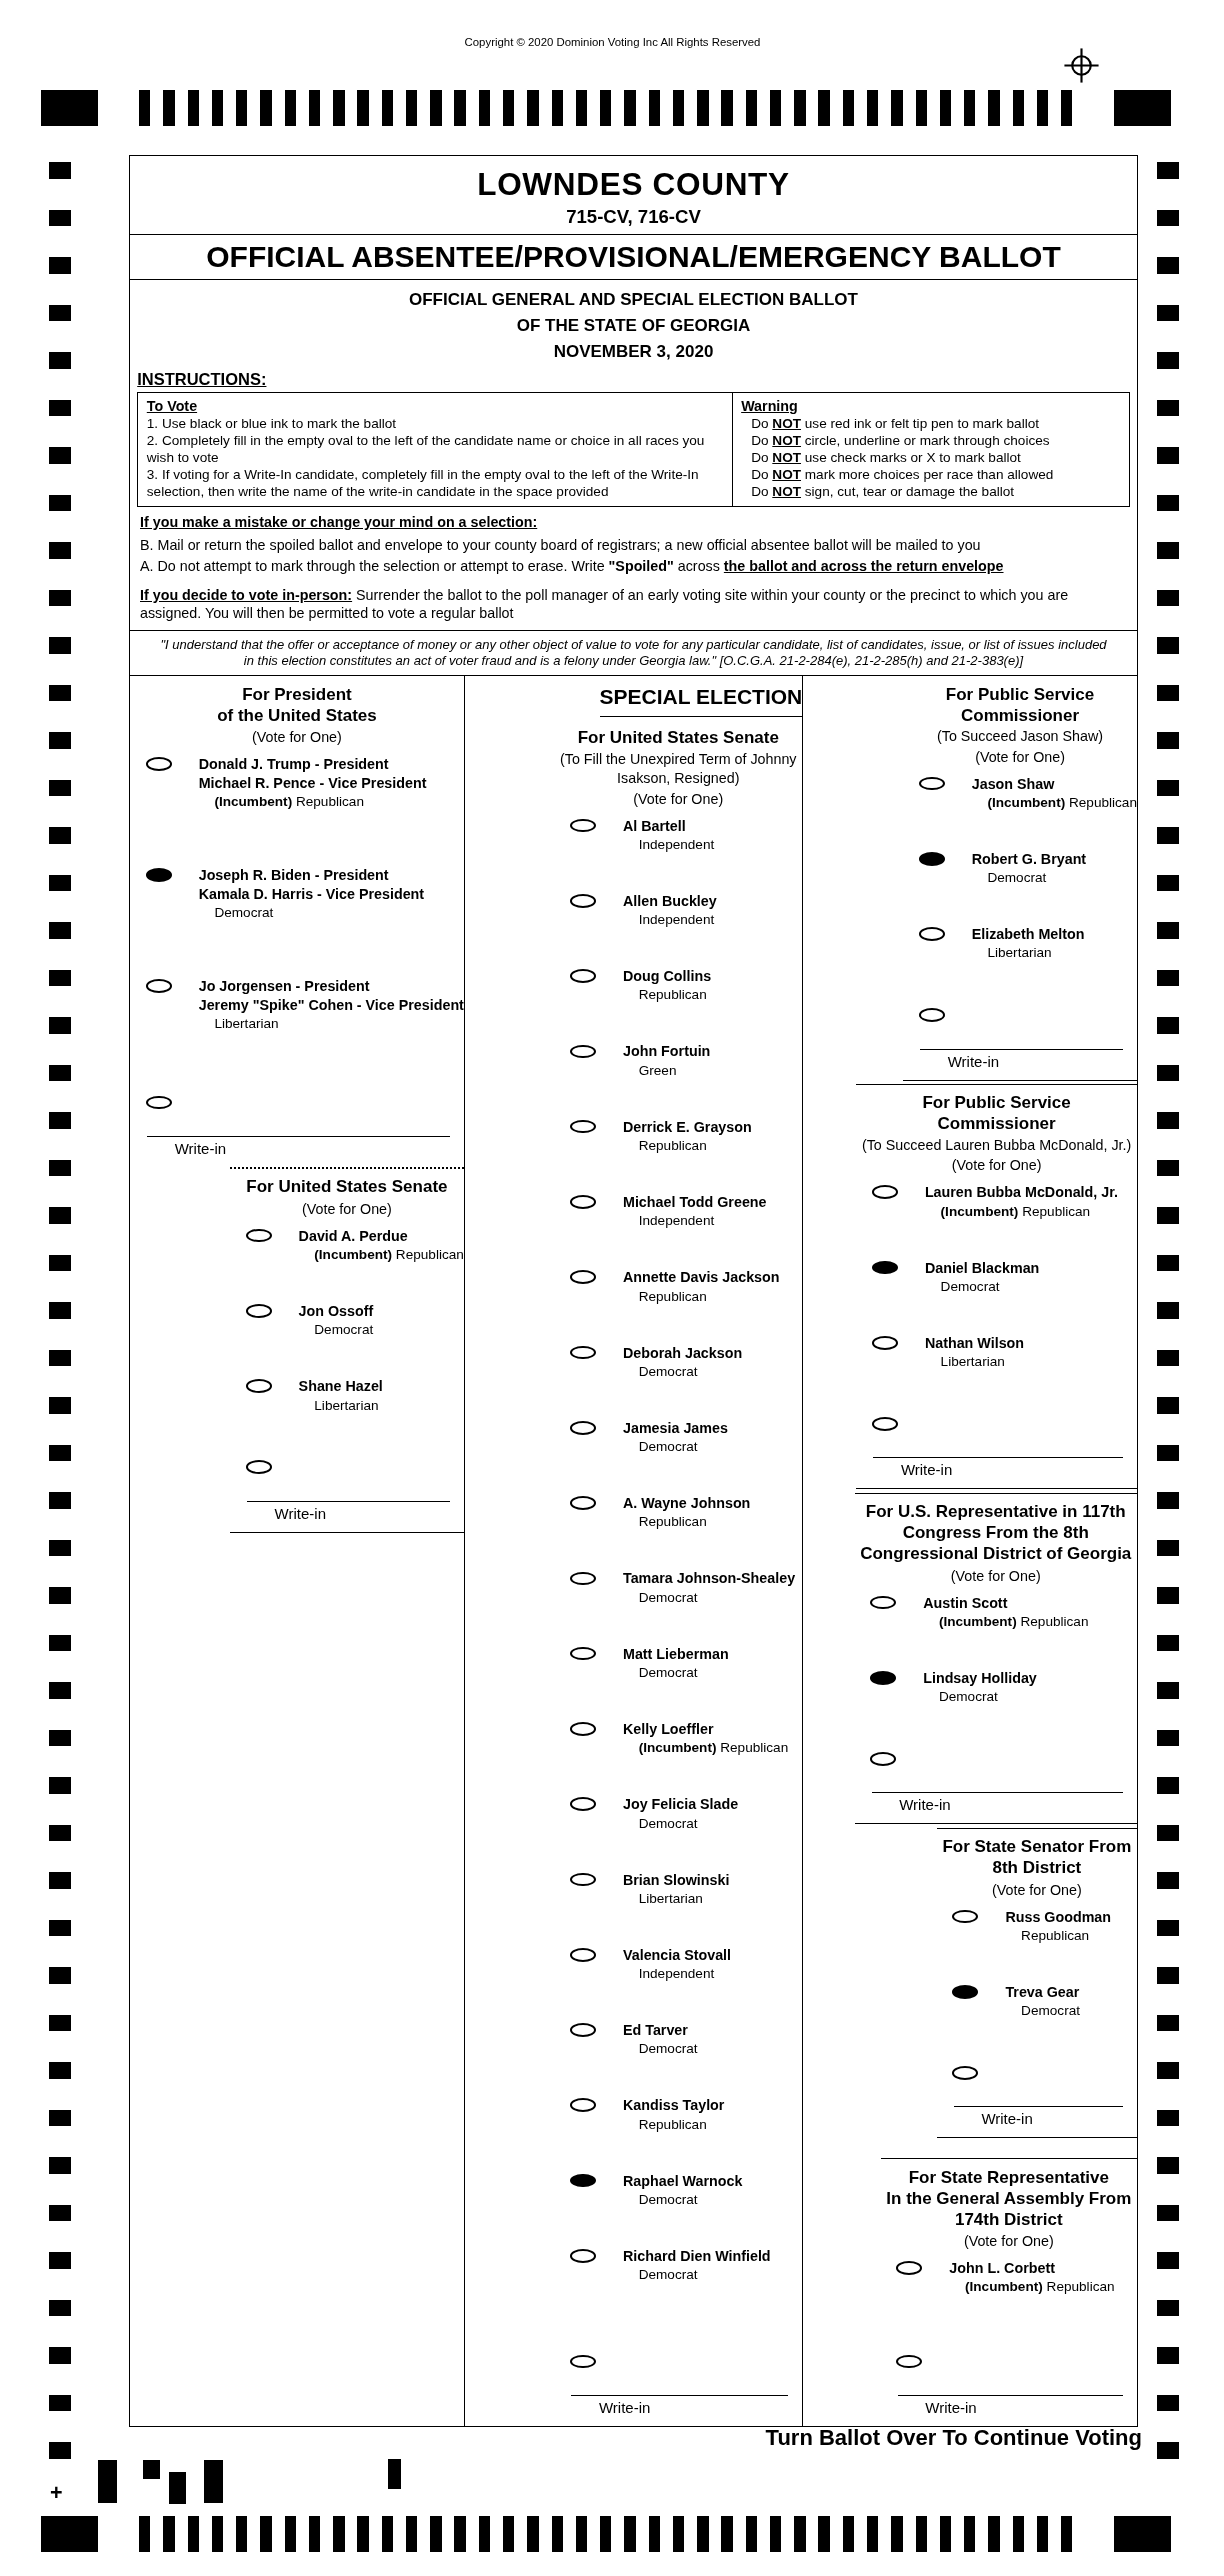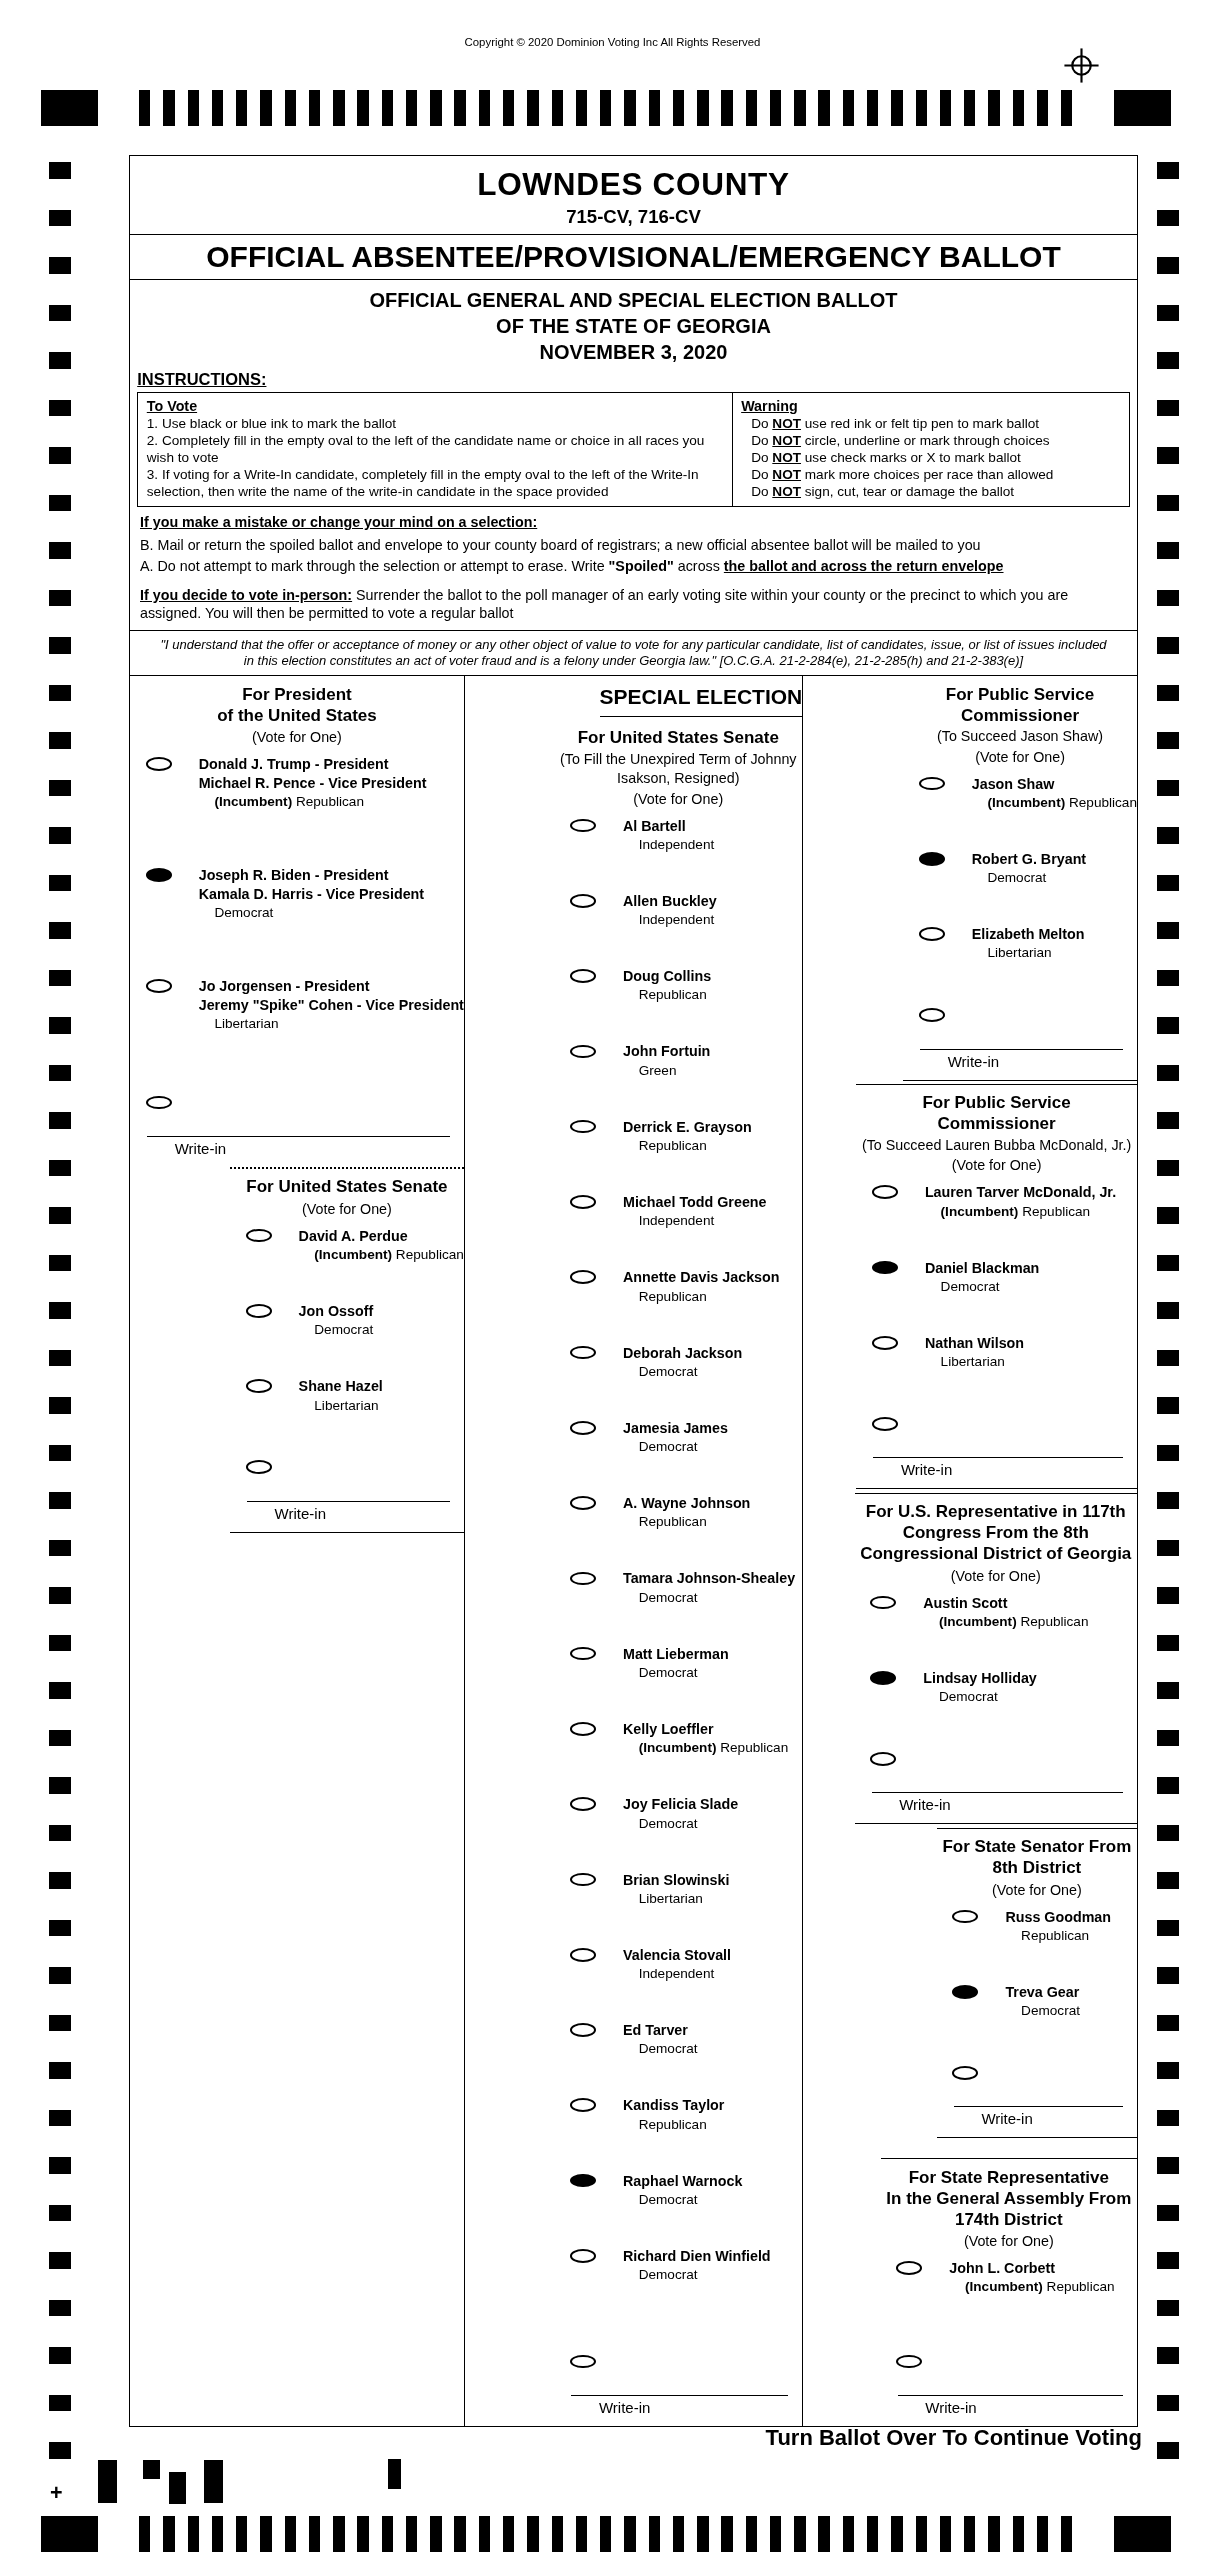--- a/index.html
+++ b/index.html
@@ -23,21 +23,21 @@
   .plus-mark { position:absolute; left:50px; top:2481px; font-size:21.5px; font-weight:bold; }
   .turn-over { position:absolute; right:83px; top:2425px; font-size:22px; font-weight:bold; }
 
   
   #main-box { position:absolute; left:129px; top:155px; width:1009px; height:2272px;
               border:1.4px solid #000; display:flex; flex-direction:column; background:#fff; }
   .hdr-top { text-align:center; padding:10px 0 5.7px; border-bottom:1.4px solid #000; }
   .county { font-size:31.5px; font-weight:bold; letter-spacing:0.7px; }
   .codes { font-size:18.6px; font-weight:bold; margin-top:2.9px; }
   .ballot-type { text-align:center; font-size:30px; font-weight:bold; padding:5.7px 0 4.3px; border-bottom:1.4px solid #000; }
-  .election-block { text-align:center; font-weight:bold; font-size:20px; line-height:26px; padding:7.2px 0 4.3px; }
+  .election-block { text-align:center; font-weight:bold; font-size:17px; line-height:26px; padding:7.2px 0 4.3px; }
   .instr-label { font-size:16.5px; font-weight:bold; text-decoration:underline; padding:1.4px 7.2px 2.9px; }
   .instr-box { display:flex; border:1.4px solid #000; margin:0 7.2px; }
   .tv-cell { flex:0 0 60%; padding:4.3px 8.6px 5.7px; border-right:1.4px solid #000; }
   .warn-cell { flex:1; padding:4.3px 8.6px 5.7px; }
   .cell-title { font-weight:bold; text-decoration:underline; font-size:14.3px; margin-bottom:1.4px; }
   .tv-item, .warn-item { font-size:13.6px; line-height:17px; }
   .warn-item { padding-left:10px; }
   .mistake { padding:7.2px 10px 1.4px; font-size:14.3px; }
   .mistake-title { font-weight:bold; text-decoration:underline; margin-bottom:5.7px; }
   .mi-item { line-height:18.6px; margin-bottom:2.9px; }
@@ -561,21 +561,21 @@
             <div class="contest-title">
               <div>For Public Service</div>
               <div>Commissioner</div>
             </div>
             <div class="contest-subtitle">(To Succeed Lauren Bubba McDonald, Jr.)</div>
             <div class="vote-for">(Vote for One)</div>
           </div>
           <div class="candidate">
             <span class="oval"></span>
             <div class="cand-text">
-              <div class="cand-name">Lauren Tarver McDonald, Jr.</div>
+              <div class="cand-name">Lauren Bubba McDonald, Jr.</div>
               <div class="cand-party"><b>(Incumbent)</b> Republican</div>
             </div>
           </div>
           <div class="candidate">
             <span class="oval filled"></span>
             <div class="cand-text">
               <div class="cand-name">Daniel Blackman</div>
               <div class="cand-party">Democrat</div>
             </div>
           </div>

